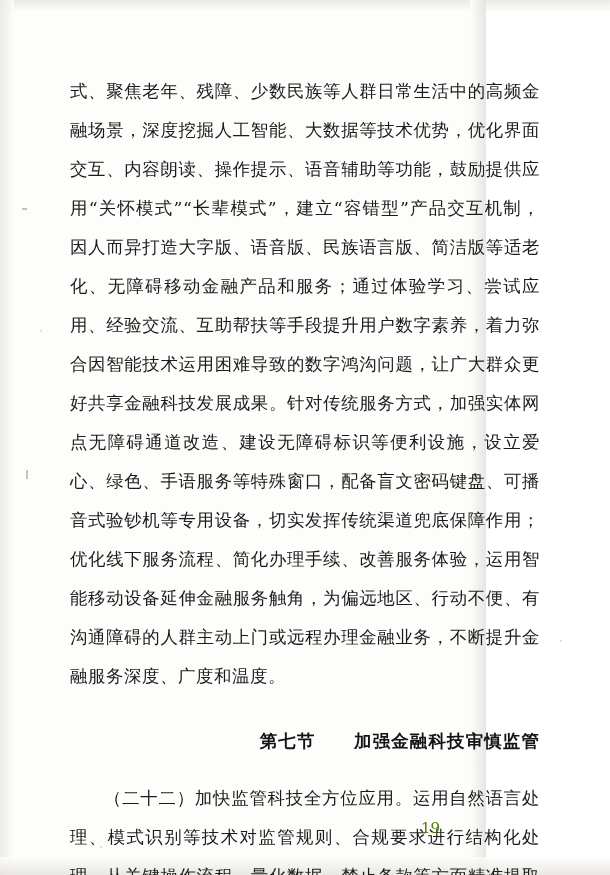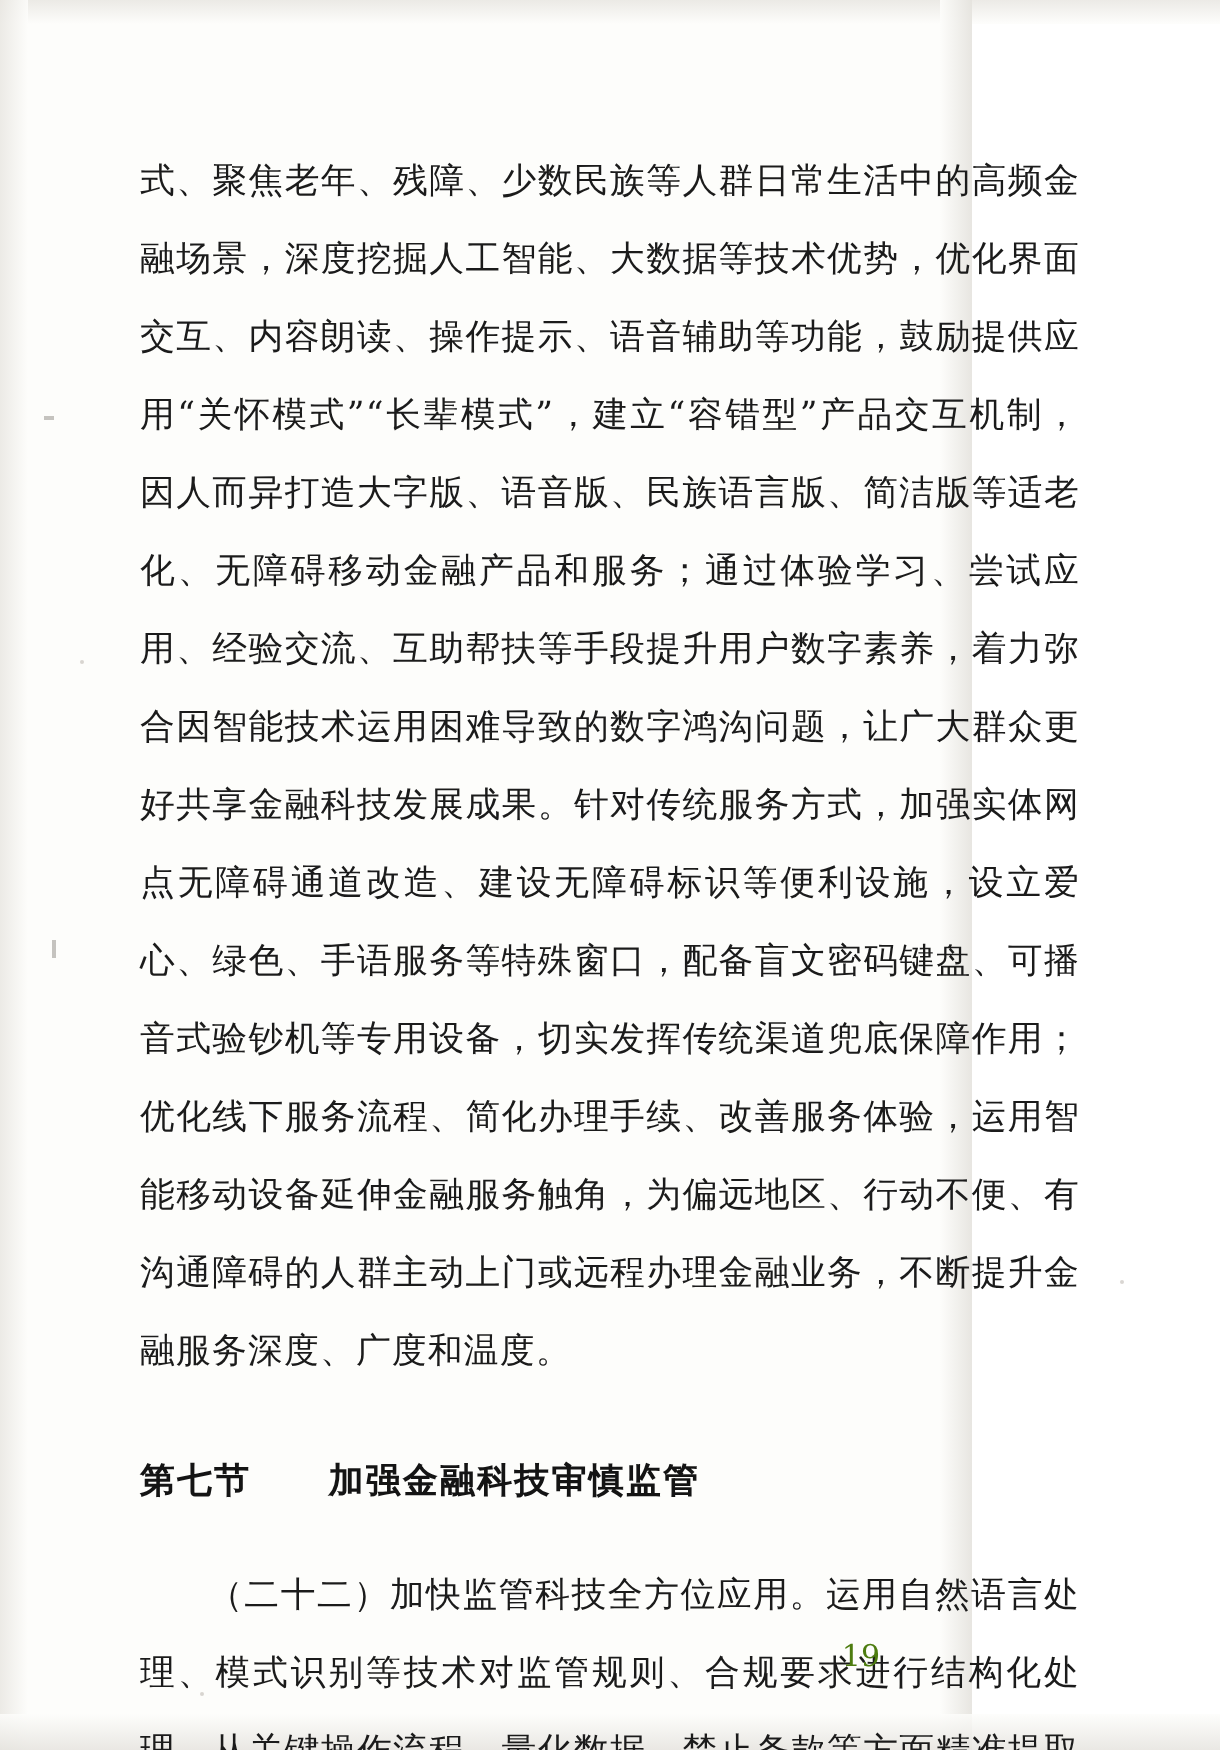--- a/index.html
+++ b/index.html
@@ -66,21 +66,21 @@
     font-family: "DejaVu Serif", serif;
   }
   p.indent {
     text-indent: 34px;
   }
   .section-heading {
     margin: 26px 0 18px 0;
     font-size: 17.4px;
     line-height: 39px;
     color: #141414;
-    text-align: left;
+    text-align: right;
     letter-spacing: 1.2px;
     font-weight: bold;
     font-family: "DejaVu Serif", serif;
   }
   .section-heading .gap {
     display: inline-block;
     width: 24px;
   }
   .page-number {
     position: absolute;

